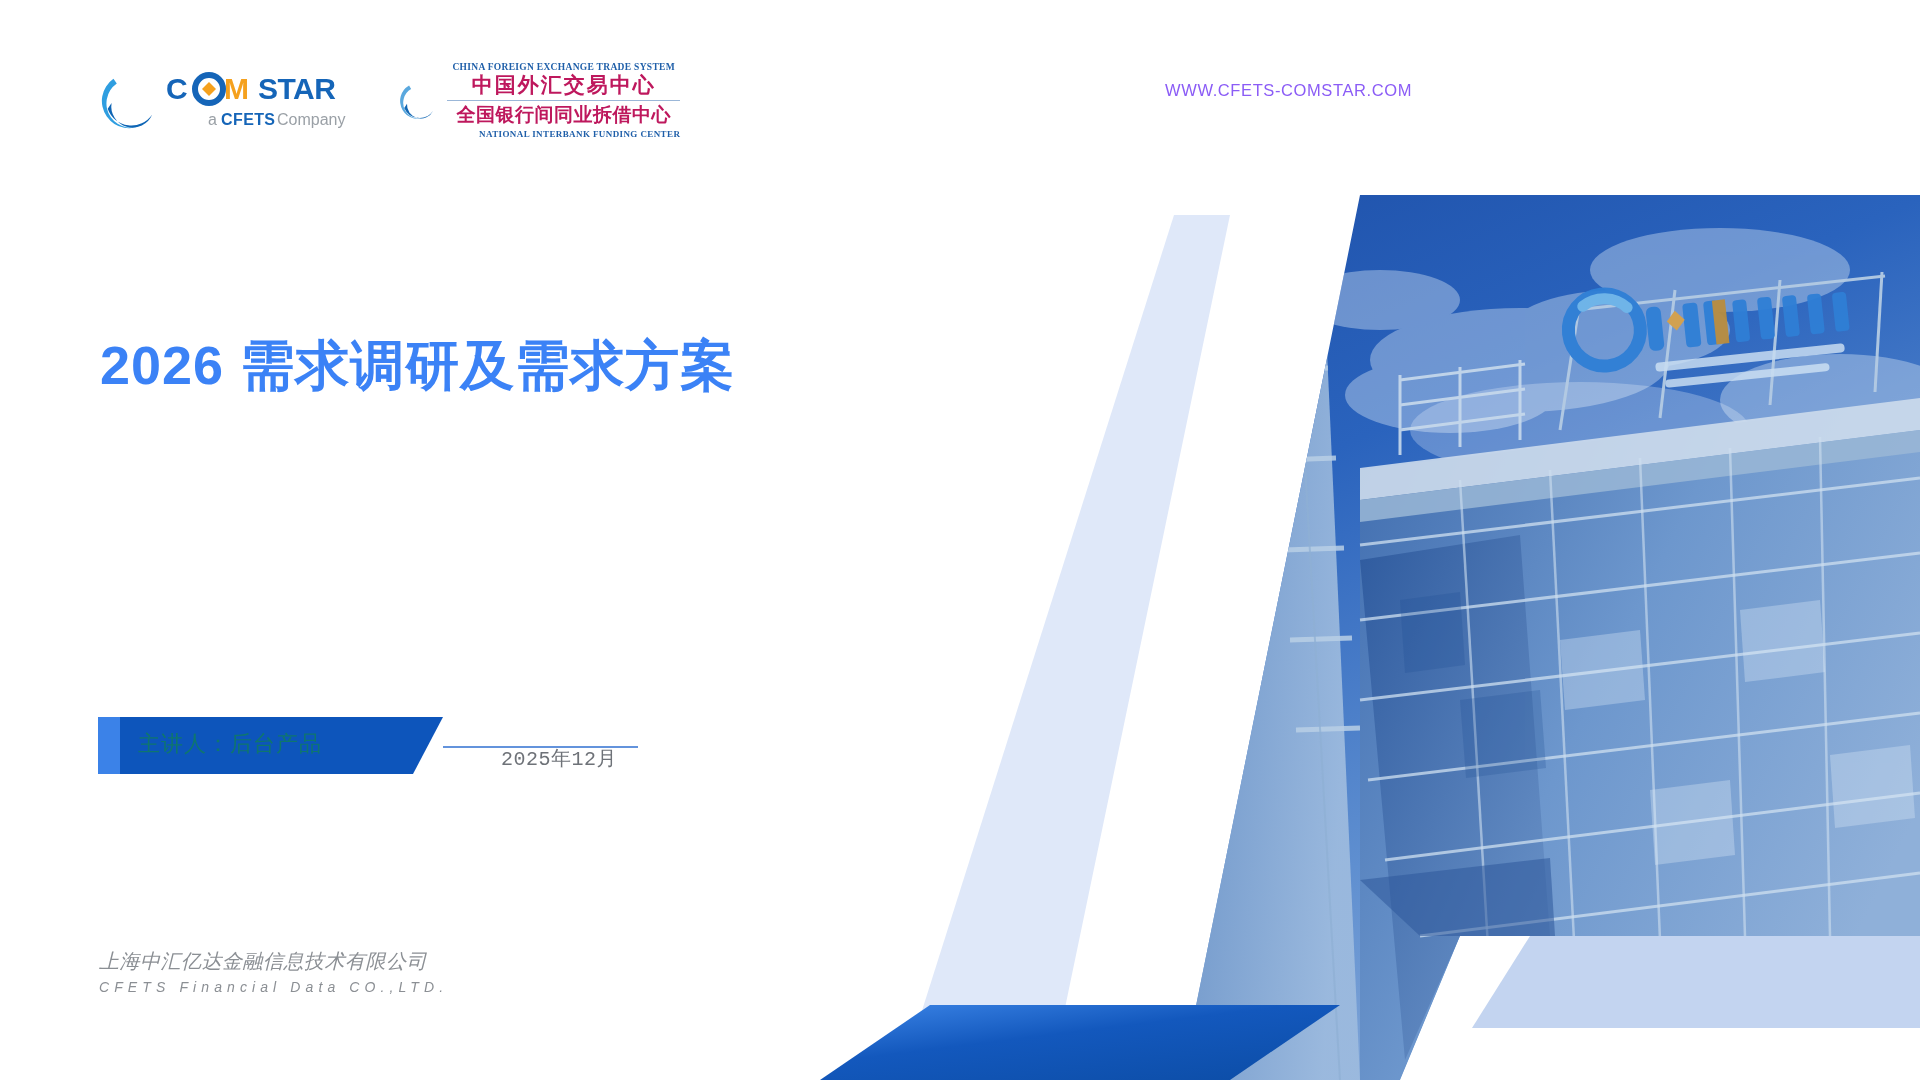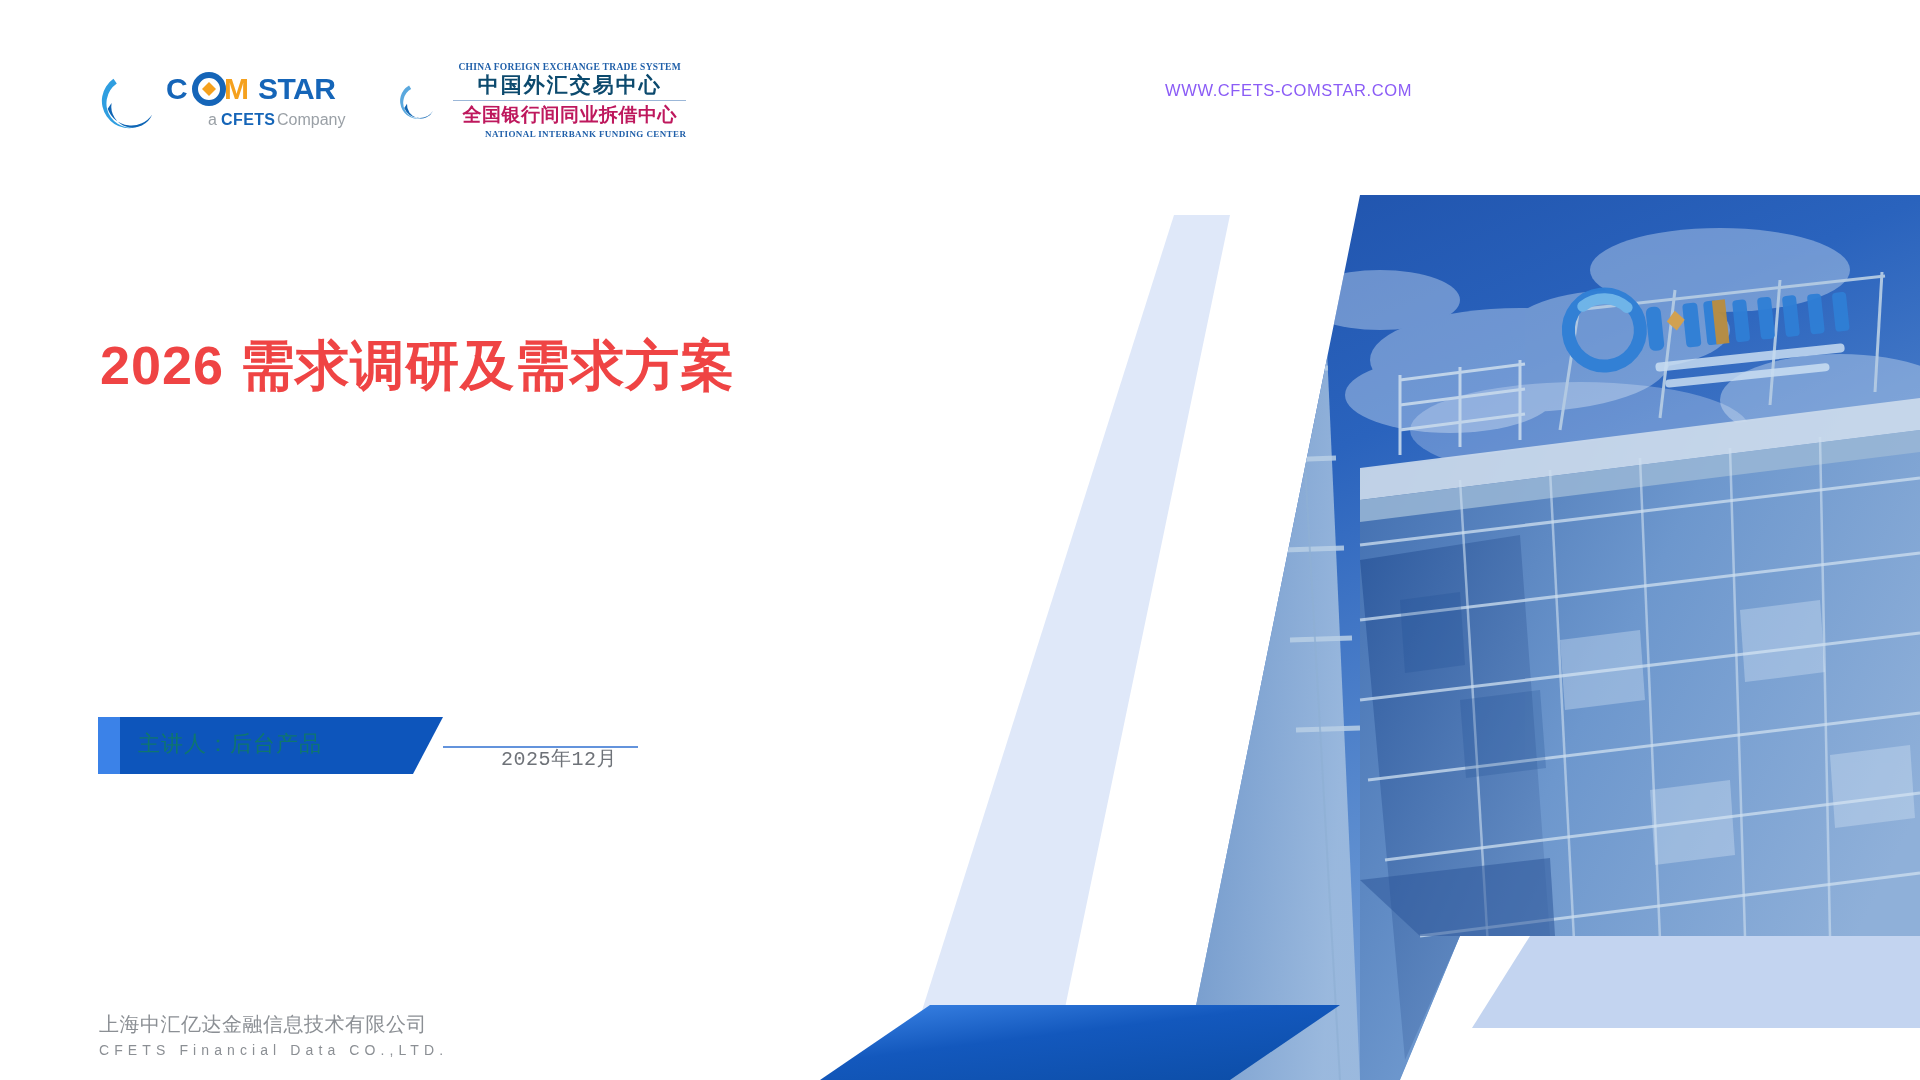--- a/index.html
+++ b/index.html
@@ -46,36 +46,36 @@
     display: flex;
     align-items: center;
     gap: 30px;
   }
   .comstar-logo { display: flex; align-items: center; gap: 6px; }
   .comstar-mark { width: 62px; height: 62px; flex: none; }
   .comstar-words { display: flex; flex-direction: column; line-height: 1; }
   .comstar-wordmark { height: 34px; }
   .comstar-tagline { height: 20px; margin-top: 3px; }
 
-  .cfets-logo { display: flex; align-items: center; gap: 13px; text-align: right; }
+  .cfets-logo { display: flex; align-items: center; gap: 7px; text-align: right; }
   .cfets-mark { width: 44px; height: 44px; flex: none; }
   .cfets-text { display: flex; flex-direction: column; align-items: center; }
   .cfets-en-top {
     font-family: "Liberation Serif", "DejaVu Serif", serif;
     font-size: 9.5px;
     letter-spacing: 0.3px;
     color: #1f5fa9;
     font-weight: bold;
     white-space: nowrap;
   }
   .cfets-cn-top {
     font-family: "DejaVu Serif", "Liberation Serif", serif;
     font-size: 21px;
     font-weight: bold;
-    color: #0c4a6e;
+    color: #be185d;
     letter-spacing: 2px;
     white-space: nowrap;
     line-height: 1.25;
   }
   .cfets-rule {
     width: 100%;
     height: 1px;
     background: #9bb7d8;
     margin: 2px 0 3px;
   }
@@ -109,21 +109,21 @@
     white-space: nowrap;
   }
 
   
   .title {
     position: absolute;
     left: 100px;
     top: 330px;
     font-size: 54px;
     font-weight: bold;
-    color: #ef4444;
+    color: #3b82f6;
     letter-spacing: 1px;
     white-space: nowrap;
   }
 
   
   .banner-wrap {
     position: absolute;
     left: 98px;
     top: 714px;
     width: 540px;
@@ -150,21 +150,22 @@
     color: #6e7278;
     letter-spacing: 0.5px;
     white-space: nowrap;
     font-family: Liberation Mono, monospace;
   }
 
   
   .footer {
     position: absolute;
     left: 99px;
-    top: 1011px;
+    top: 948px;
+    font-style: italic;
   }
   .footer-cn {
     font-size: 20px;
     color: #8b8f94;
     letter-spacing: 0.5px;
     white-space: nowrap;
   }
   .footer-en {
     font-size: 14px;
     color: #8b8f94;

